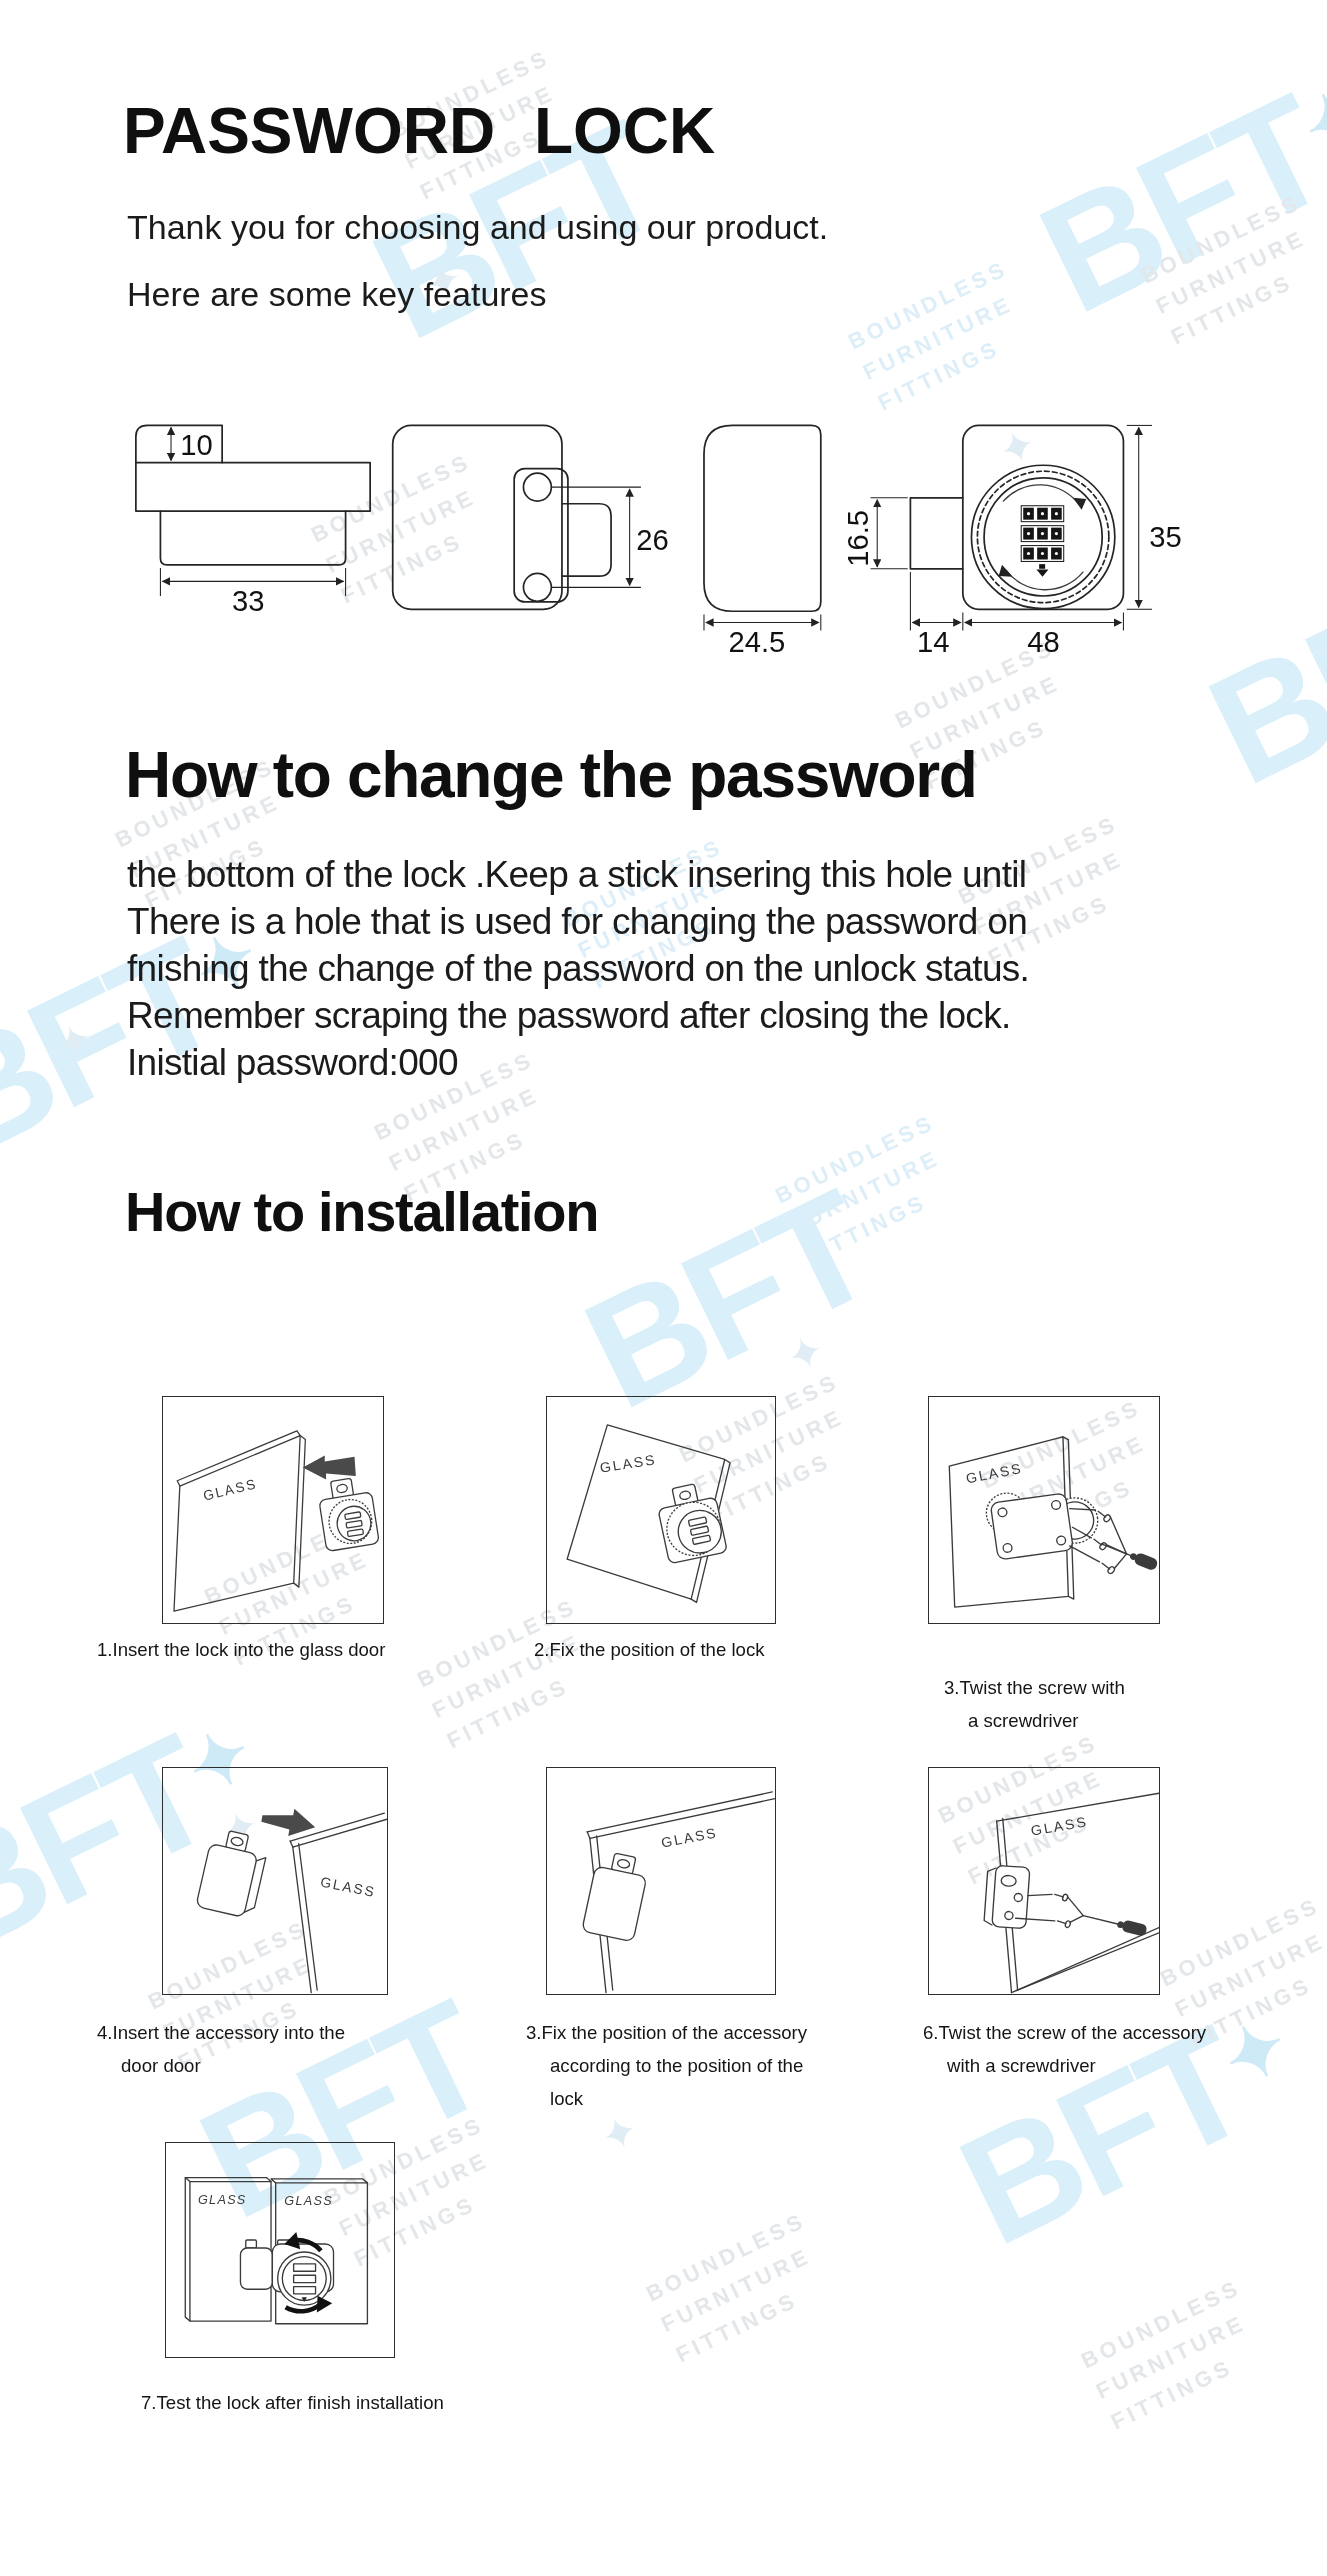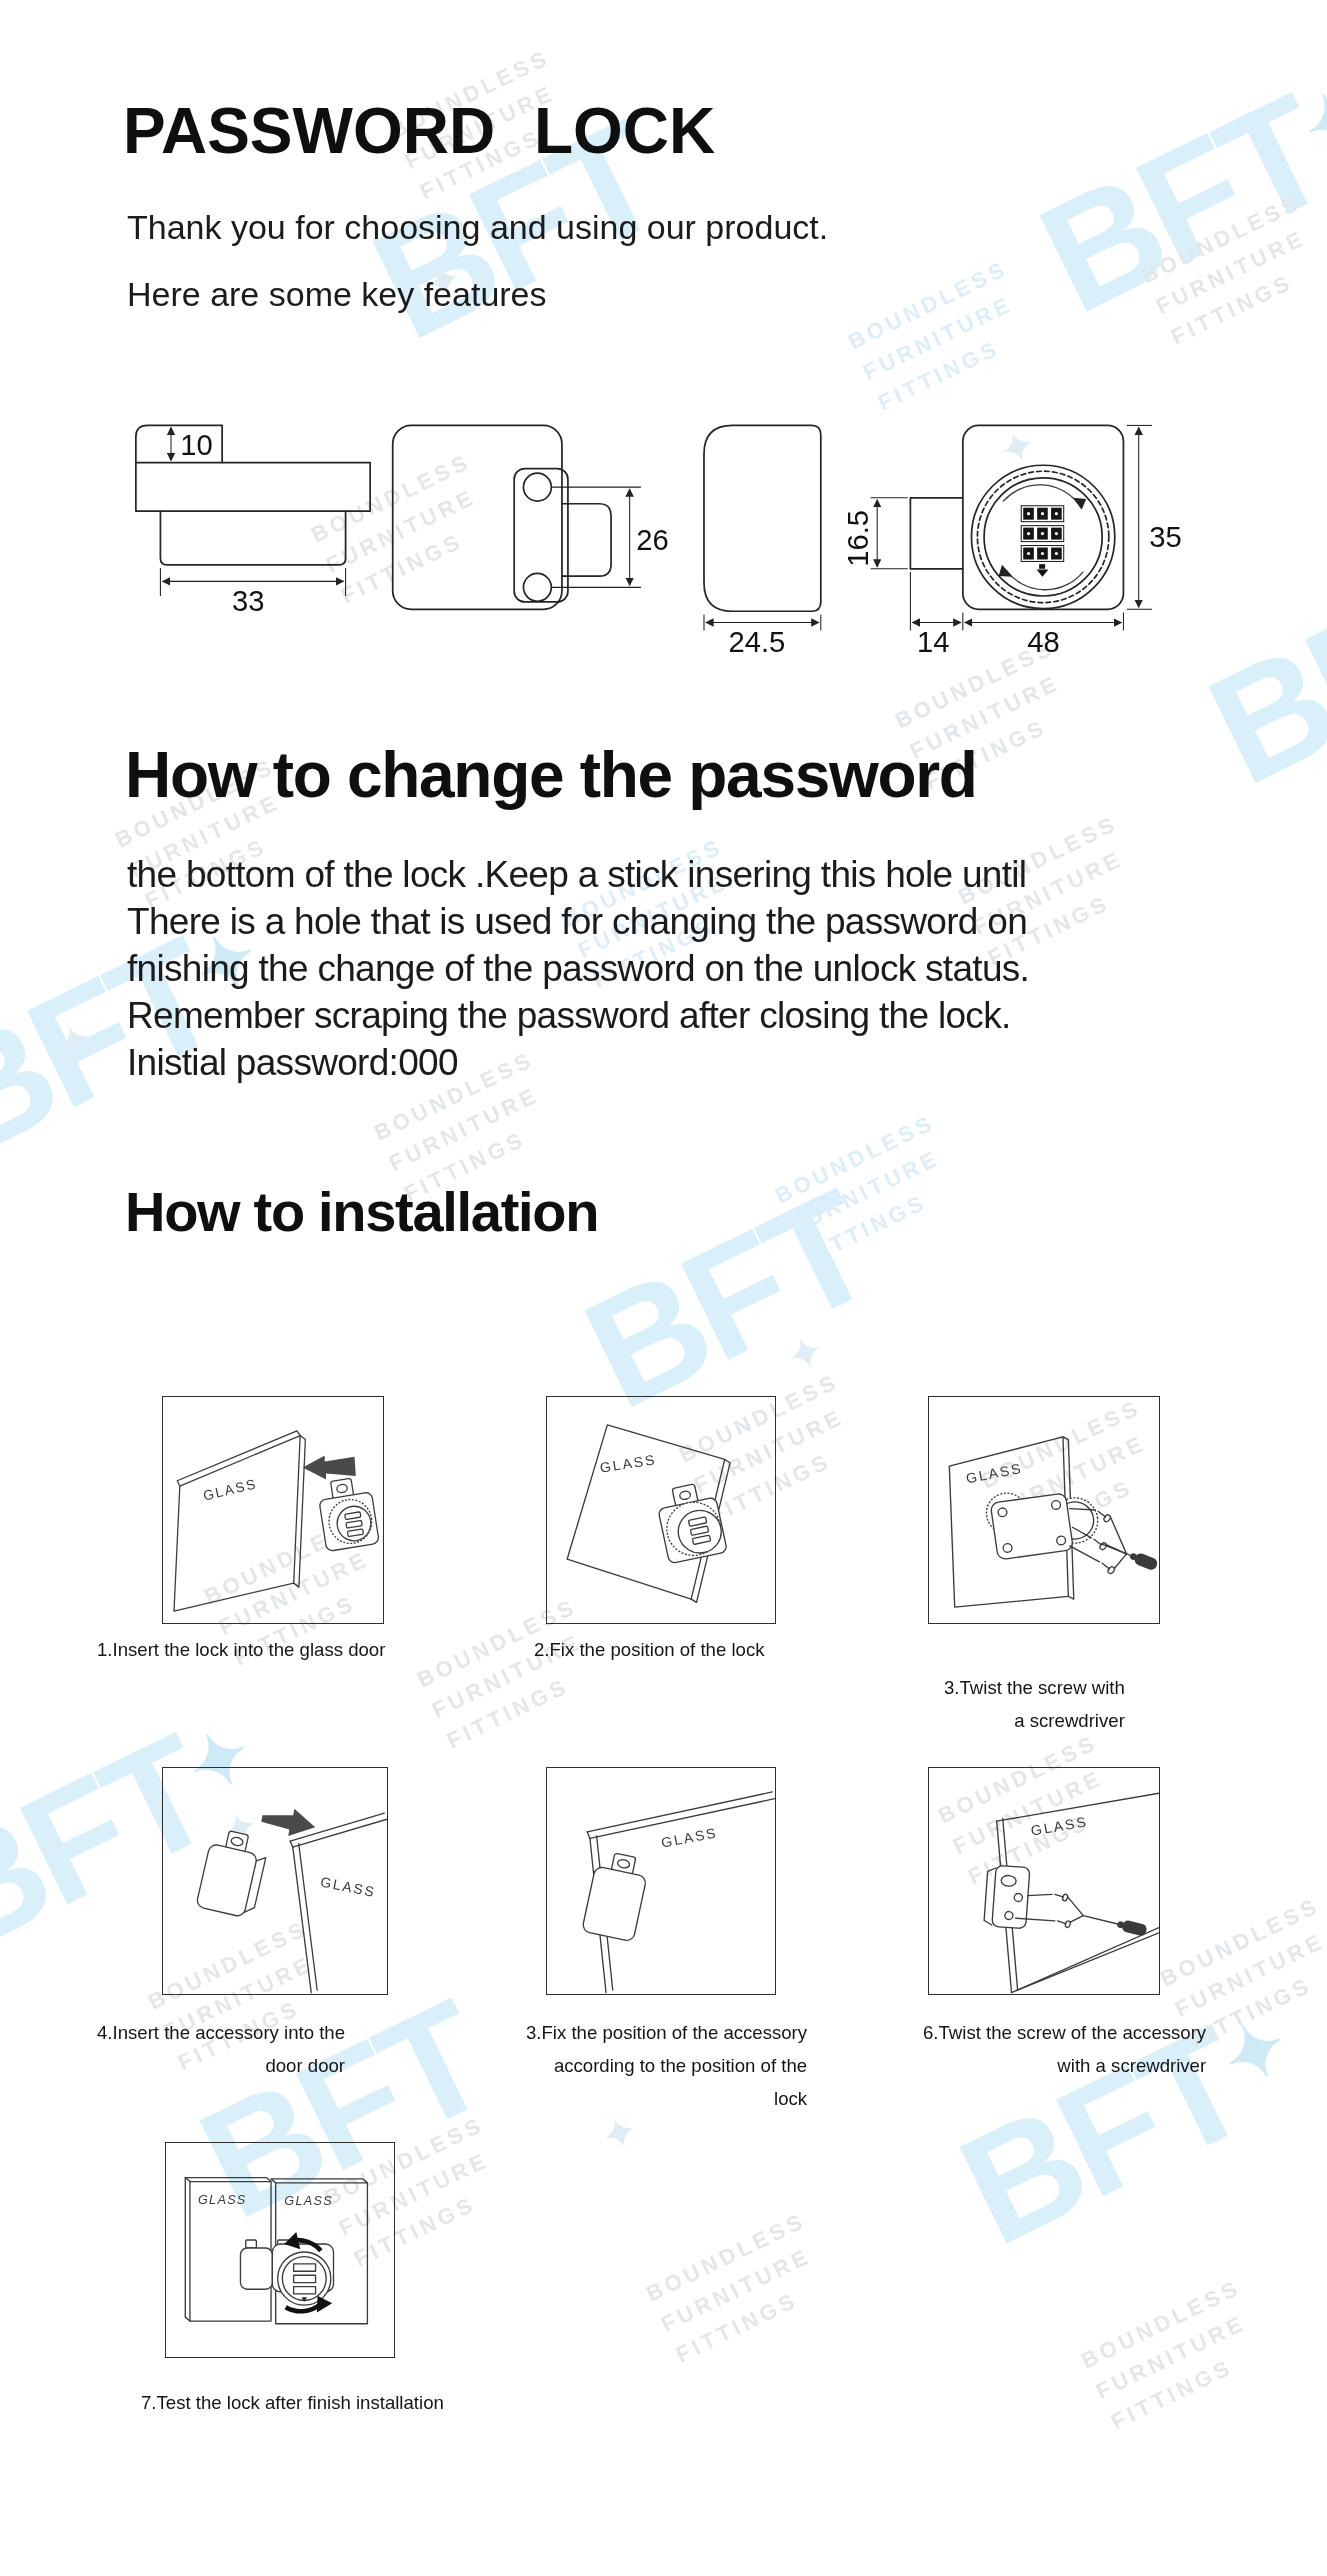--- a/index.html
+++ b/index.html
@@ -34,21 +34,21 @@
       color:#0f0f0f;white-space:nowrap;}
   .h3{left:125px;top:1179px;font-size:56px;font-weight:bold;letter-spacing:-1.3px;
       color:#0f0f0f;white-space:nowrap;}
   .para{left:127px;top:851px;font-size:37px;line-height:47px;letter-spacing:-0.7px;
         color:#1b1b1b;white-space:nowrap;}
 
   
   .figbox{position:absolute;border:1.3px solid #2e2e2e;background:transparent;}
   .figbox svg{display:block;width:100%;height:100%;}
   .cap{position:absolute;font-size:18.6px;line-height:33px;color:#151515;white-space:nowrap;}
-  .cap .ind{padding-left:24px;text-align:right;}
+  .cap .ind{padding-left:24px;}
 
   
   svg text{font-family:"Liberation Sans",sans-serif;fill:#111;}
   .tl{stroke:#252525;stroke-width:2.6;fill:none;stroke-linejoin:round;stroke-linecap:round;}
   .dim{stroke:#222;stroke-width:1.6;fill:none;}
   .dt{font-size:44px;}
   .fl{stroke:#3b3b3b;stroke-width:2;fill:none;stroke-linejoin:round;stroke-linecap:round;}
   .flw{stroke:#3b3b3b;stroke-width:2;fill:#ffffff;stroke-linejoin:round;}
   .gl{font-size:21px;letter-spacing:3px;fill:#3a3a3a;}
   .gli{font-size:19px;letter-spacing:2px;fill:#3a3a3a;font-style:italic;}

